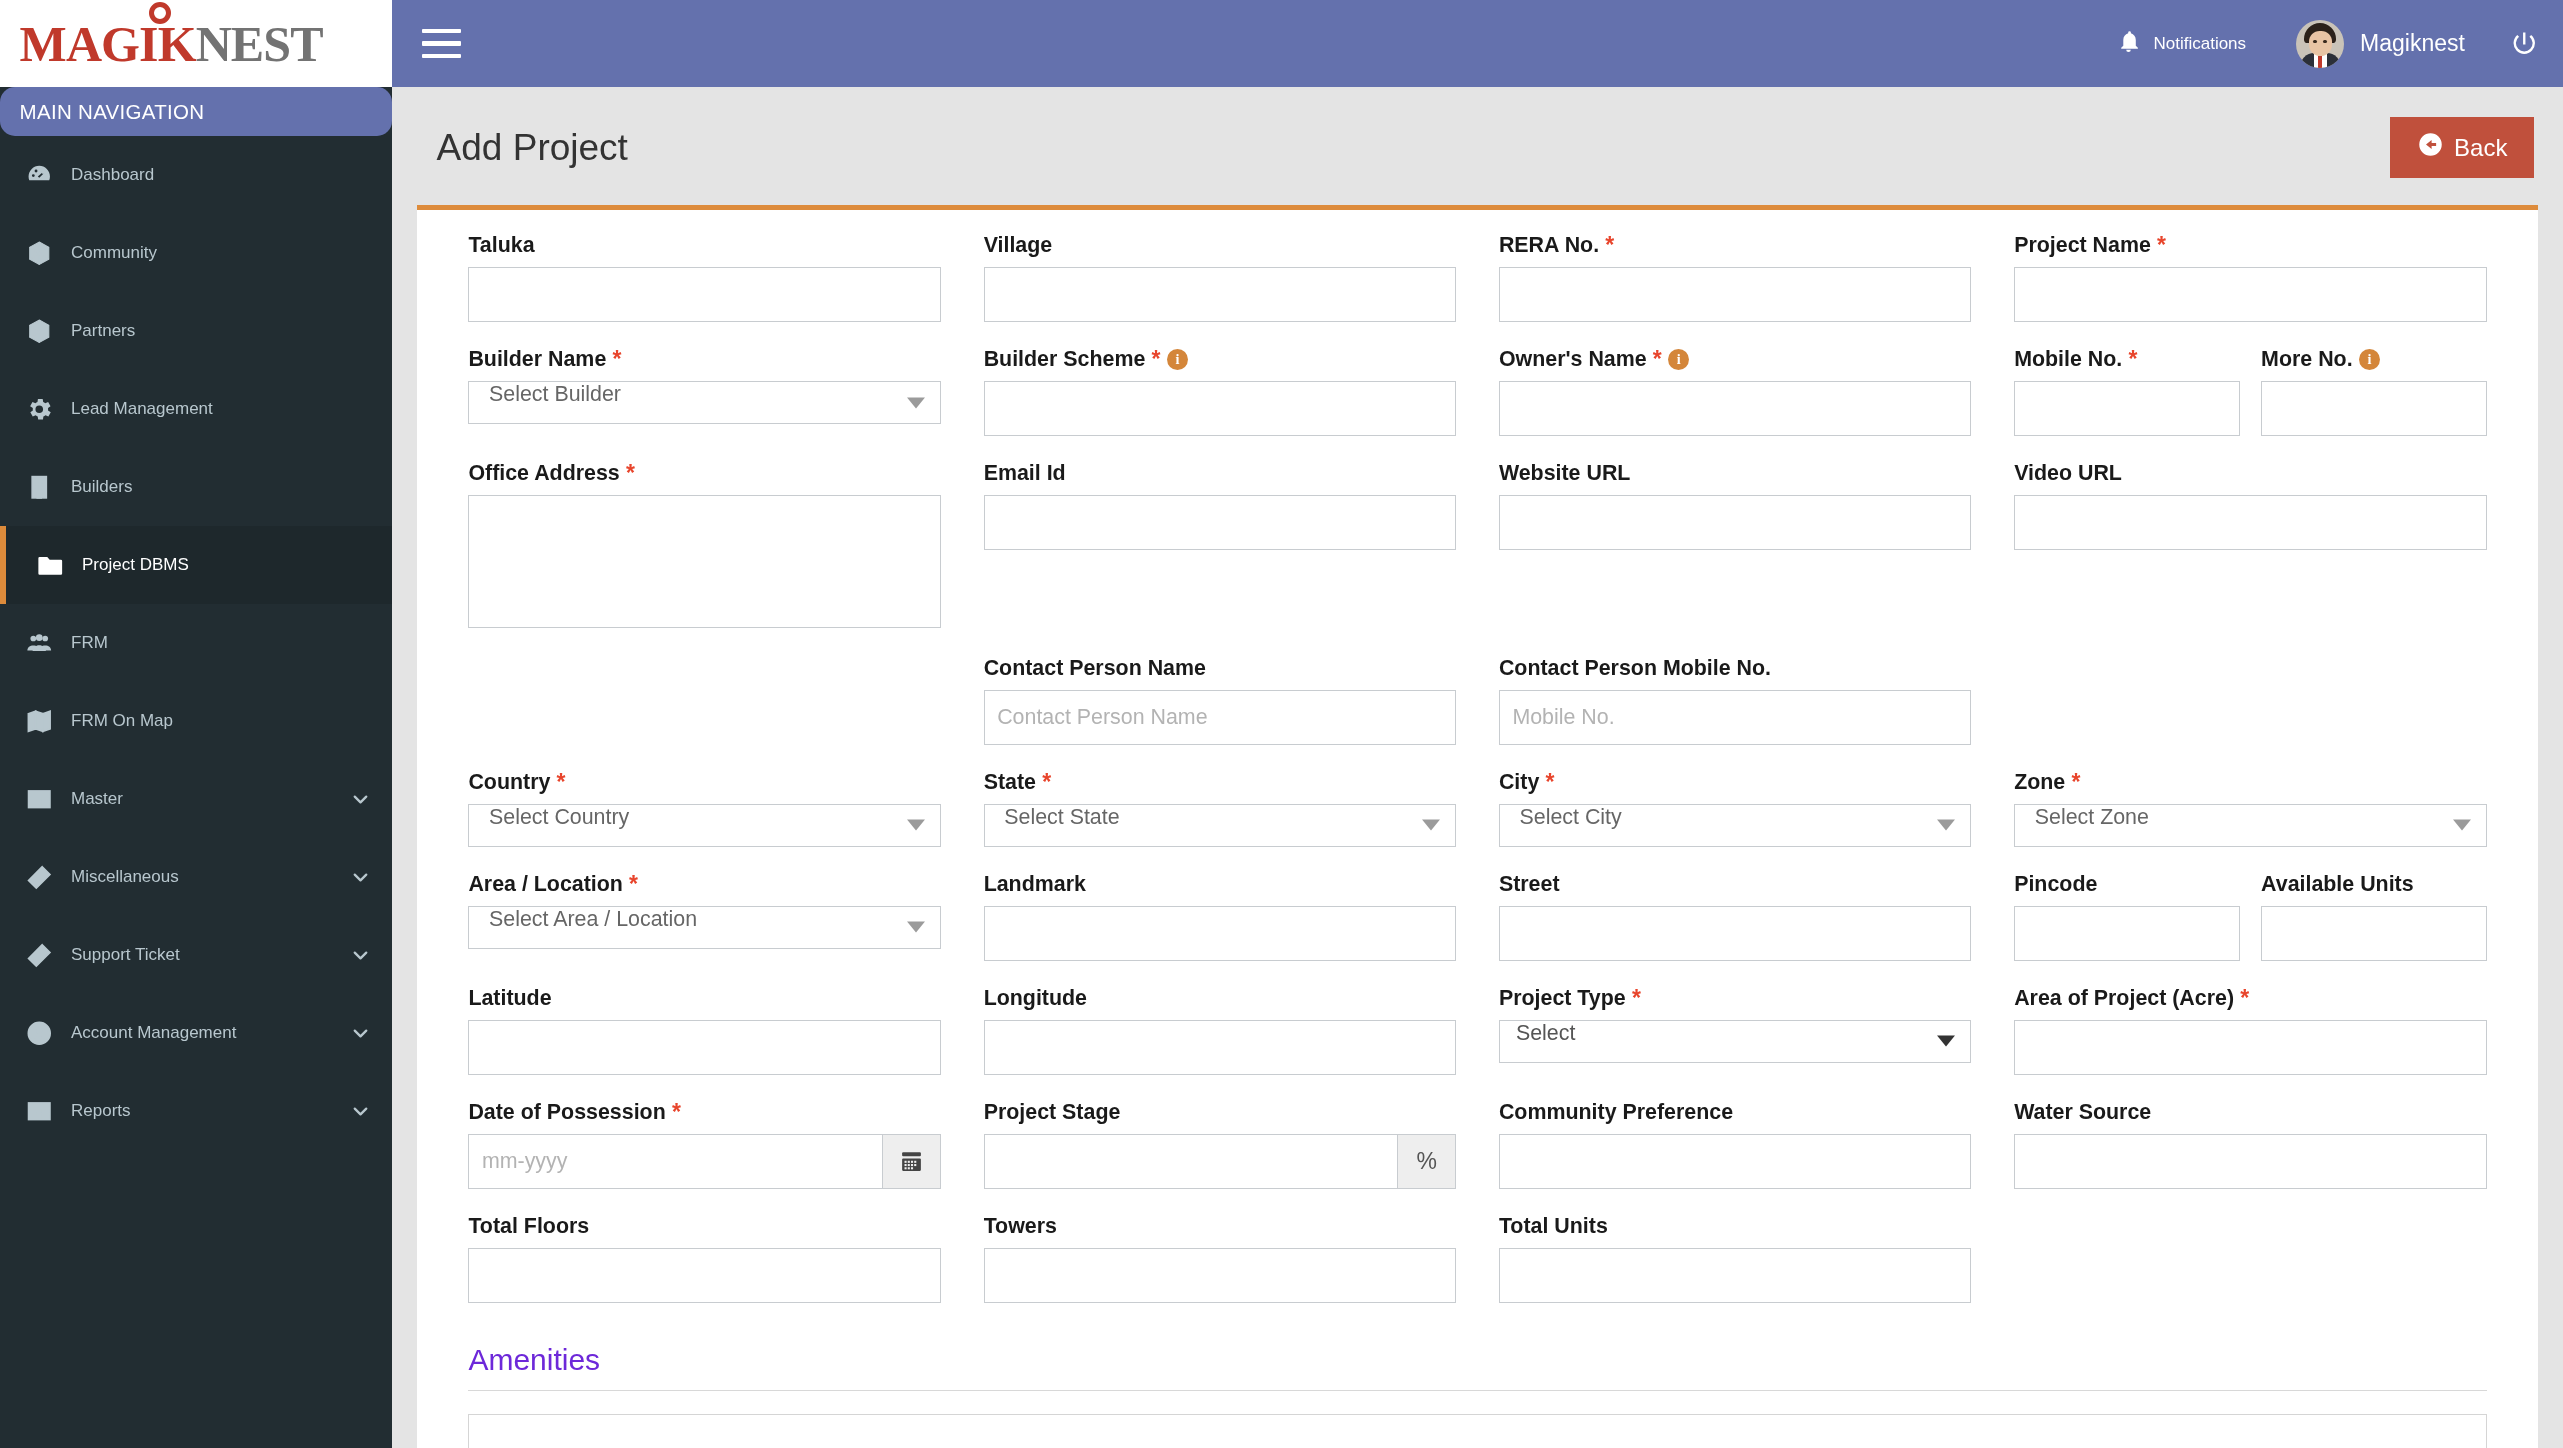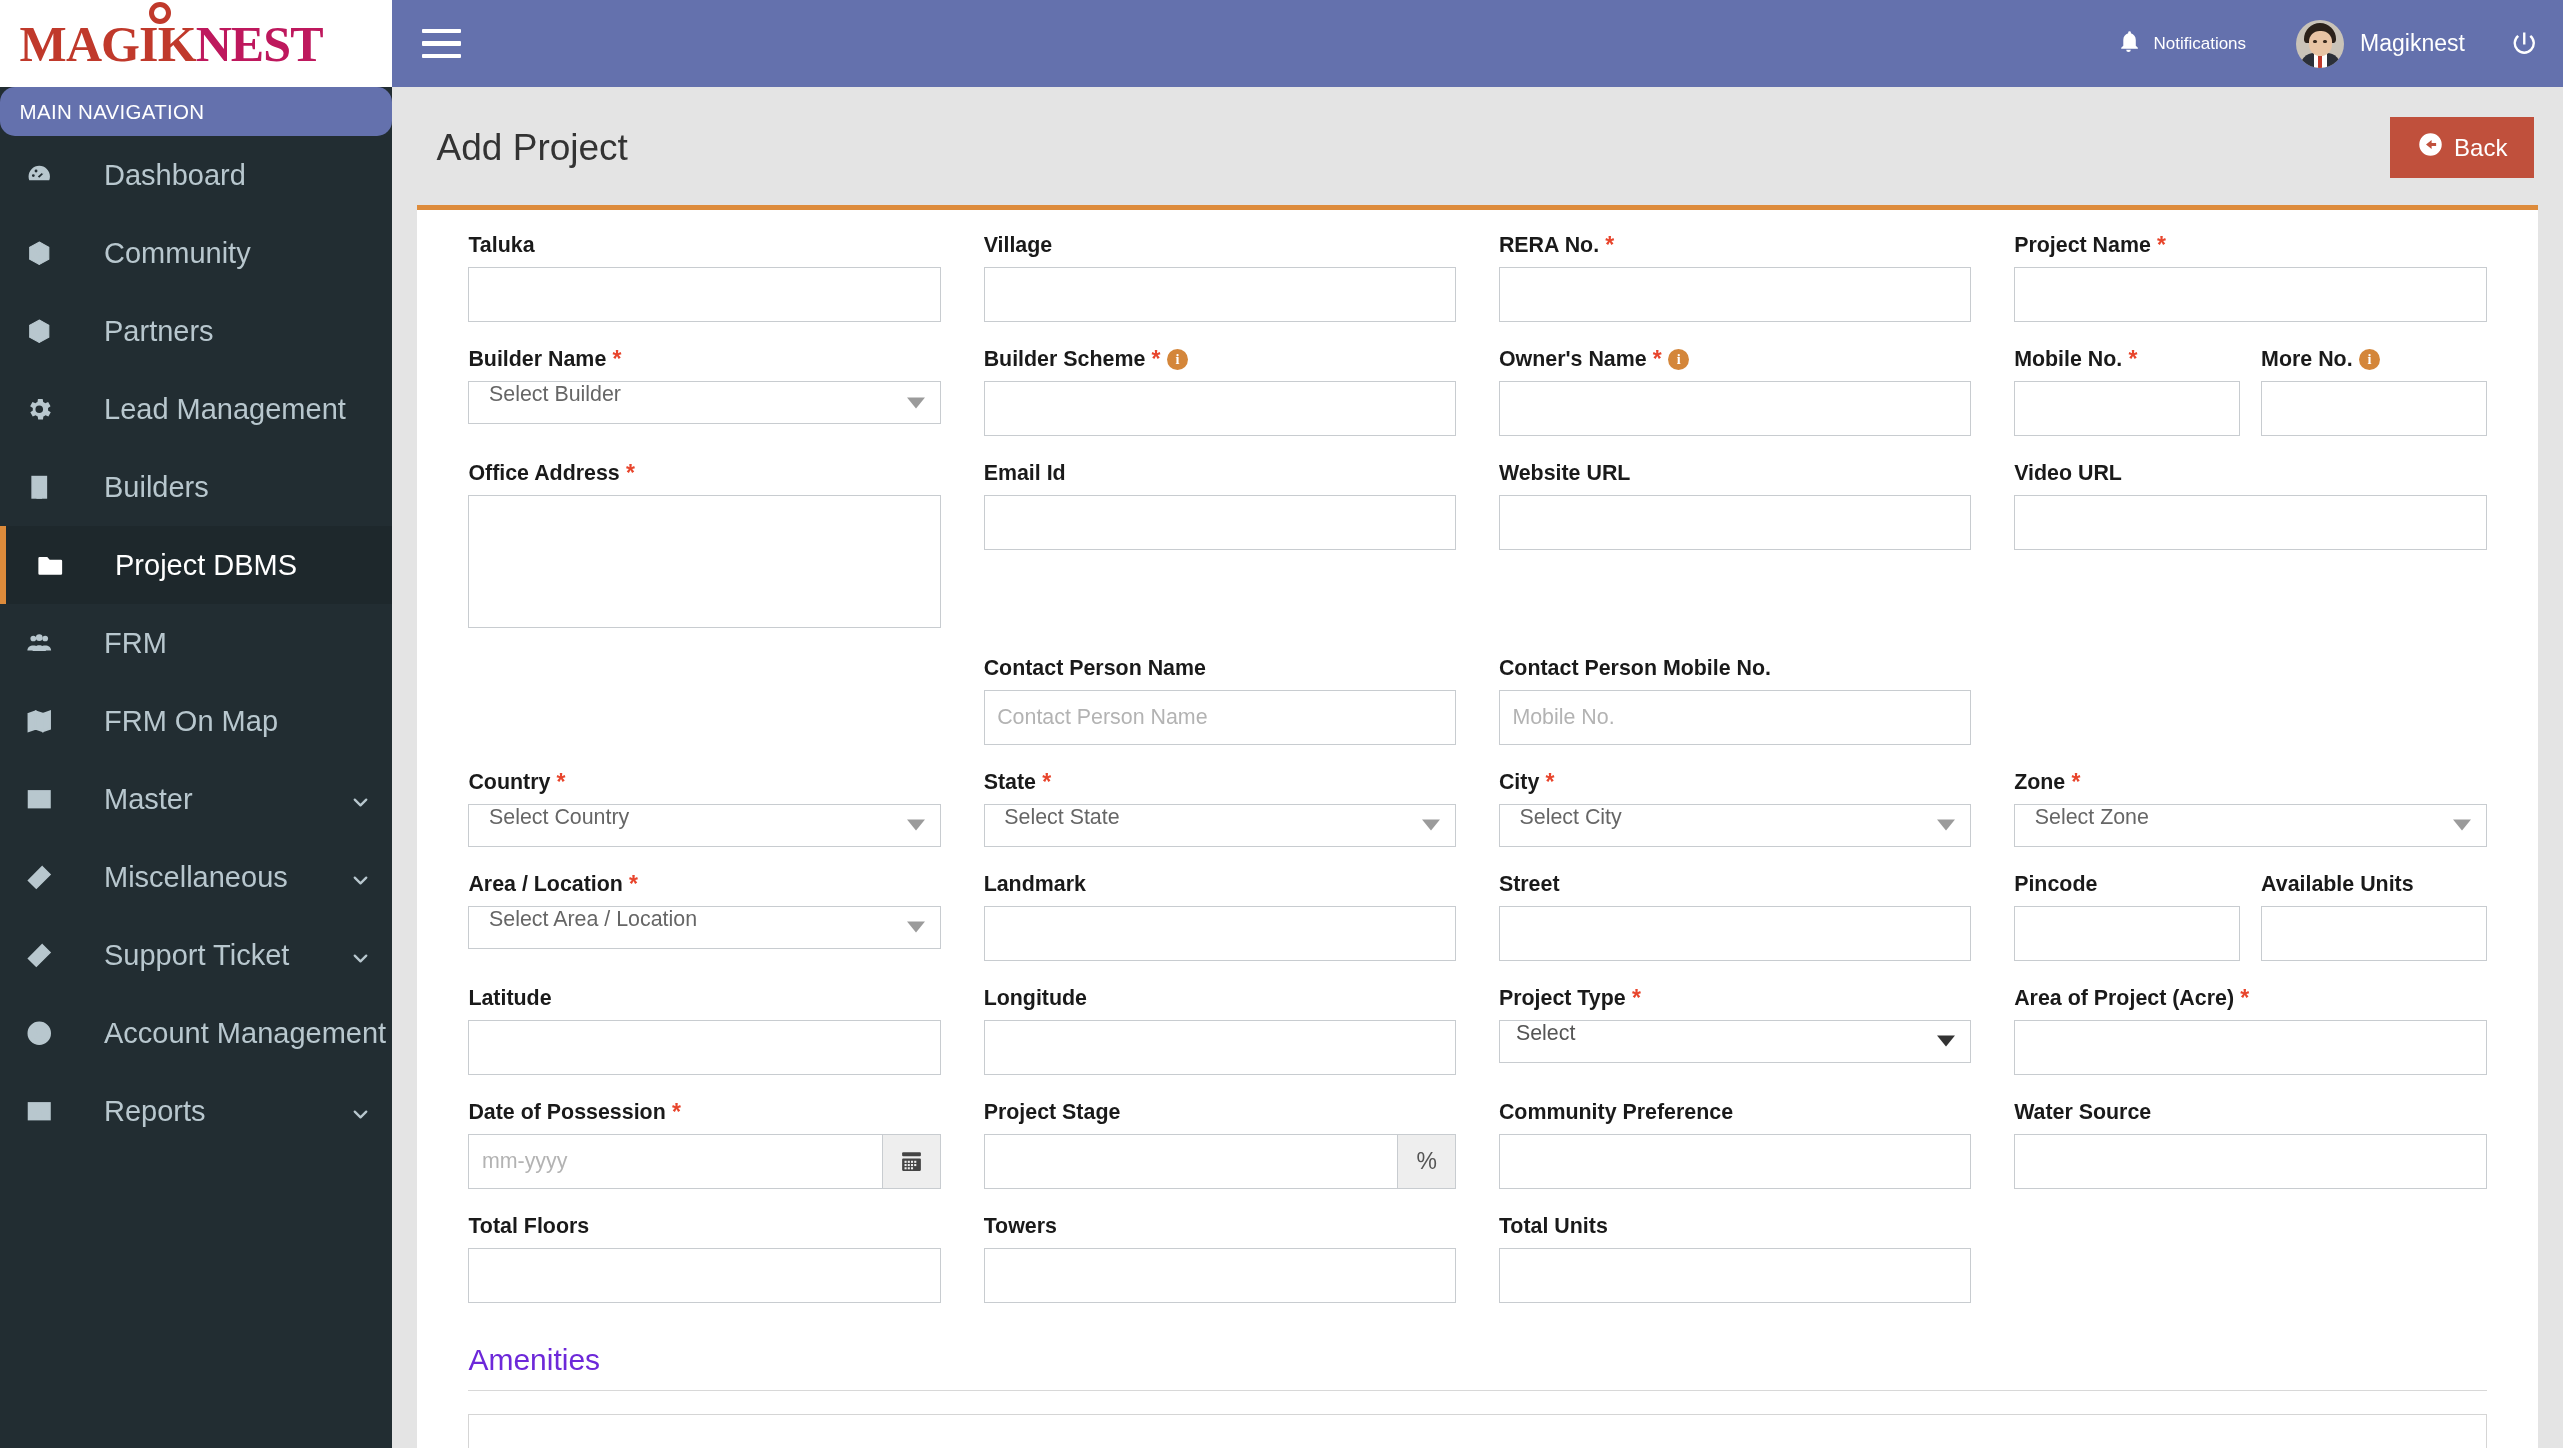--- a/index.html
+++ b/index.html
@@ -11,34 +11,34 @@
   .app { display: flex; width: 2563px; height: 1449px; }
 
   
   .sidebar { width: 392px; flex: 0 0 392px; background: #222d32; display: flex; flex-direction: column; }
   .logo-box {
     height: 87px; background: #ffffff; display: flex; align-items: center;
     padding-left: 19.6px;
   }
   .logo-text { font-family: "Liberation Serif", serif; font-size: 50px; font-weight: bold; letter-spacing: -0.9px; position: relative; }
   .logo-red { color: #c0392b; }
-  .logo-green { color: #be185d; font-family: Liberation Serif, serif; }
+  .logo-green { color: #737373; font-family: Liberation Serif, serif; }
   .logo-dot {
     position: absolute; width: 22px; height: 22px; border: 5.3px solid #c0392b;
     border-radius: 50%; top: -12.5px; left: 129px; background: #fff;
   }
   .nav-header {
     background: #6471ad; color: #fff; font-size: 20.5px; padding: 12.5px 0 12.5px 19.6px;
     letter-spacing: 0.3px;
     border-radius: 15px;
   }
   .nav { flex: 1; overflow: hidden; }
   .nav-item {
     display: flex; align-items: center; height: 78px; padding: 0 19.6px 0 25px;
-    color: #b8c7ce; font-size: 29px; position: relative; cursor: pointer; gap: 33px;
+    color: #b8c7ce; font-size: 17px; position: relative; cursor: pointer;
   }
   .nav-item .ico { width: 46px; flex: 0 0 46px; display: flex; align-items: center; color: #b8c7ce; }
   .nav-item .ico svg { width: 28.5px; height: 28.5px; fill: currentColor; }
   .nav-item .lbl { flex: 1; white-space: nowrap; }
   .nav-item.active {
     background: #1e282c; color: #ffffff; border-left: 6.2px solid #dd8b3b; padding-left: 30px;
   }
   .nav-item.active .ico { color: #ffffff; }
   .chev { width: 23px; height: 23px; color: #b8c7ce; }
   .chev svg { width: 23px; height: 23px; fill: none; stroke: currentColor; stroke-width: 2.4; }

